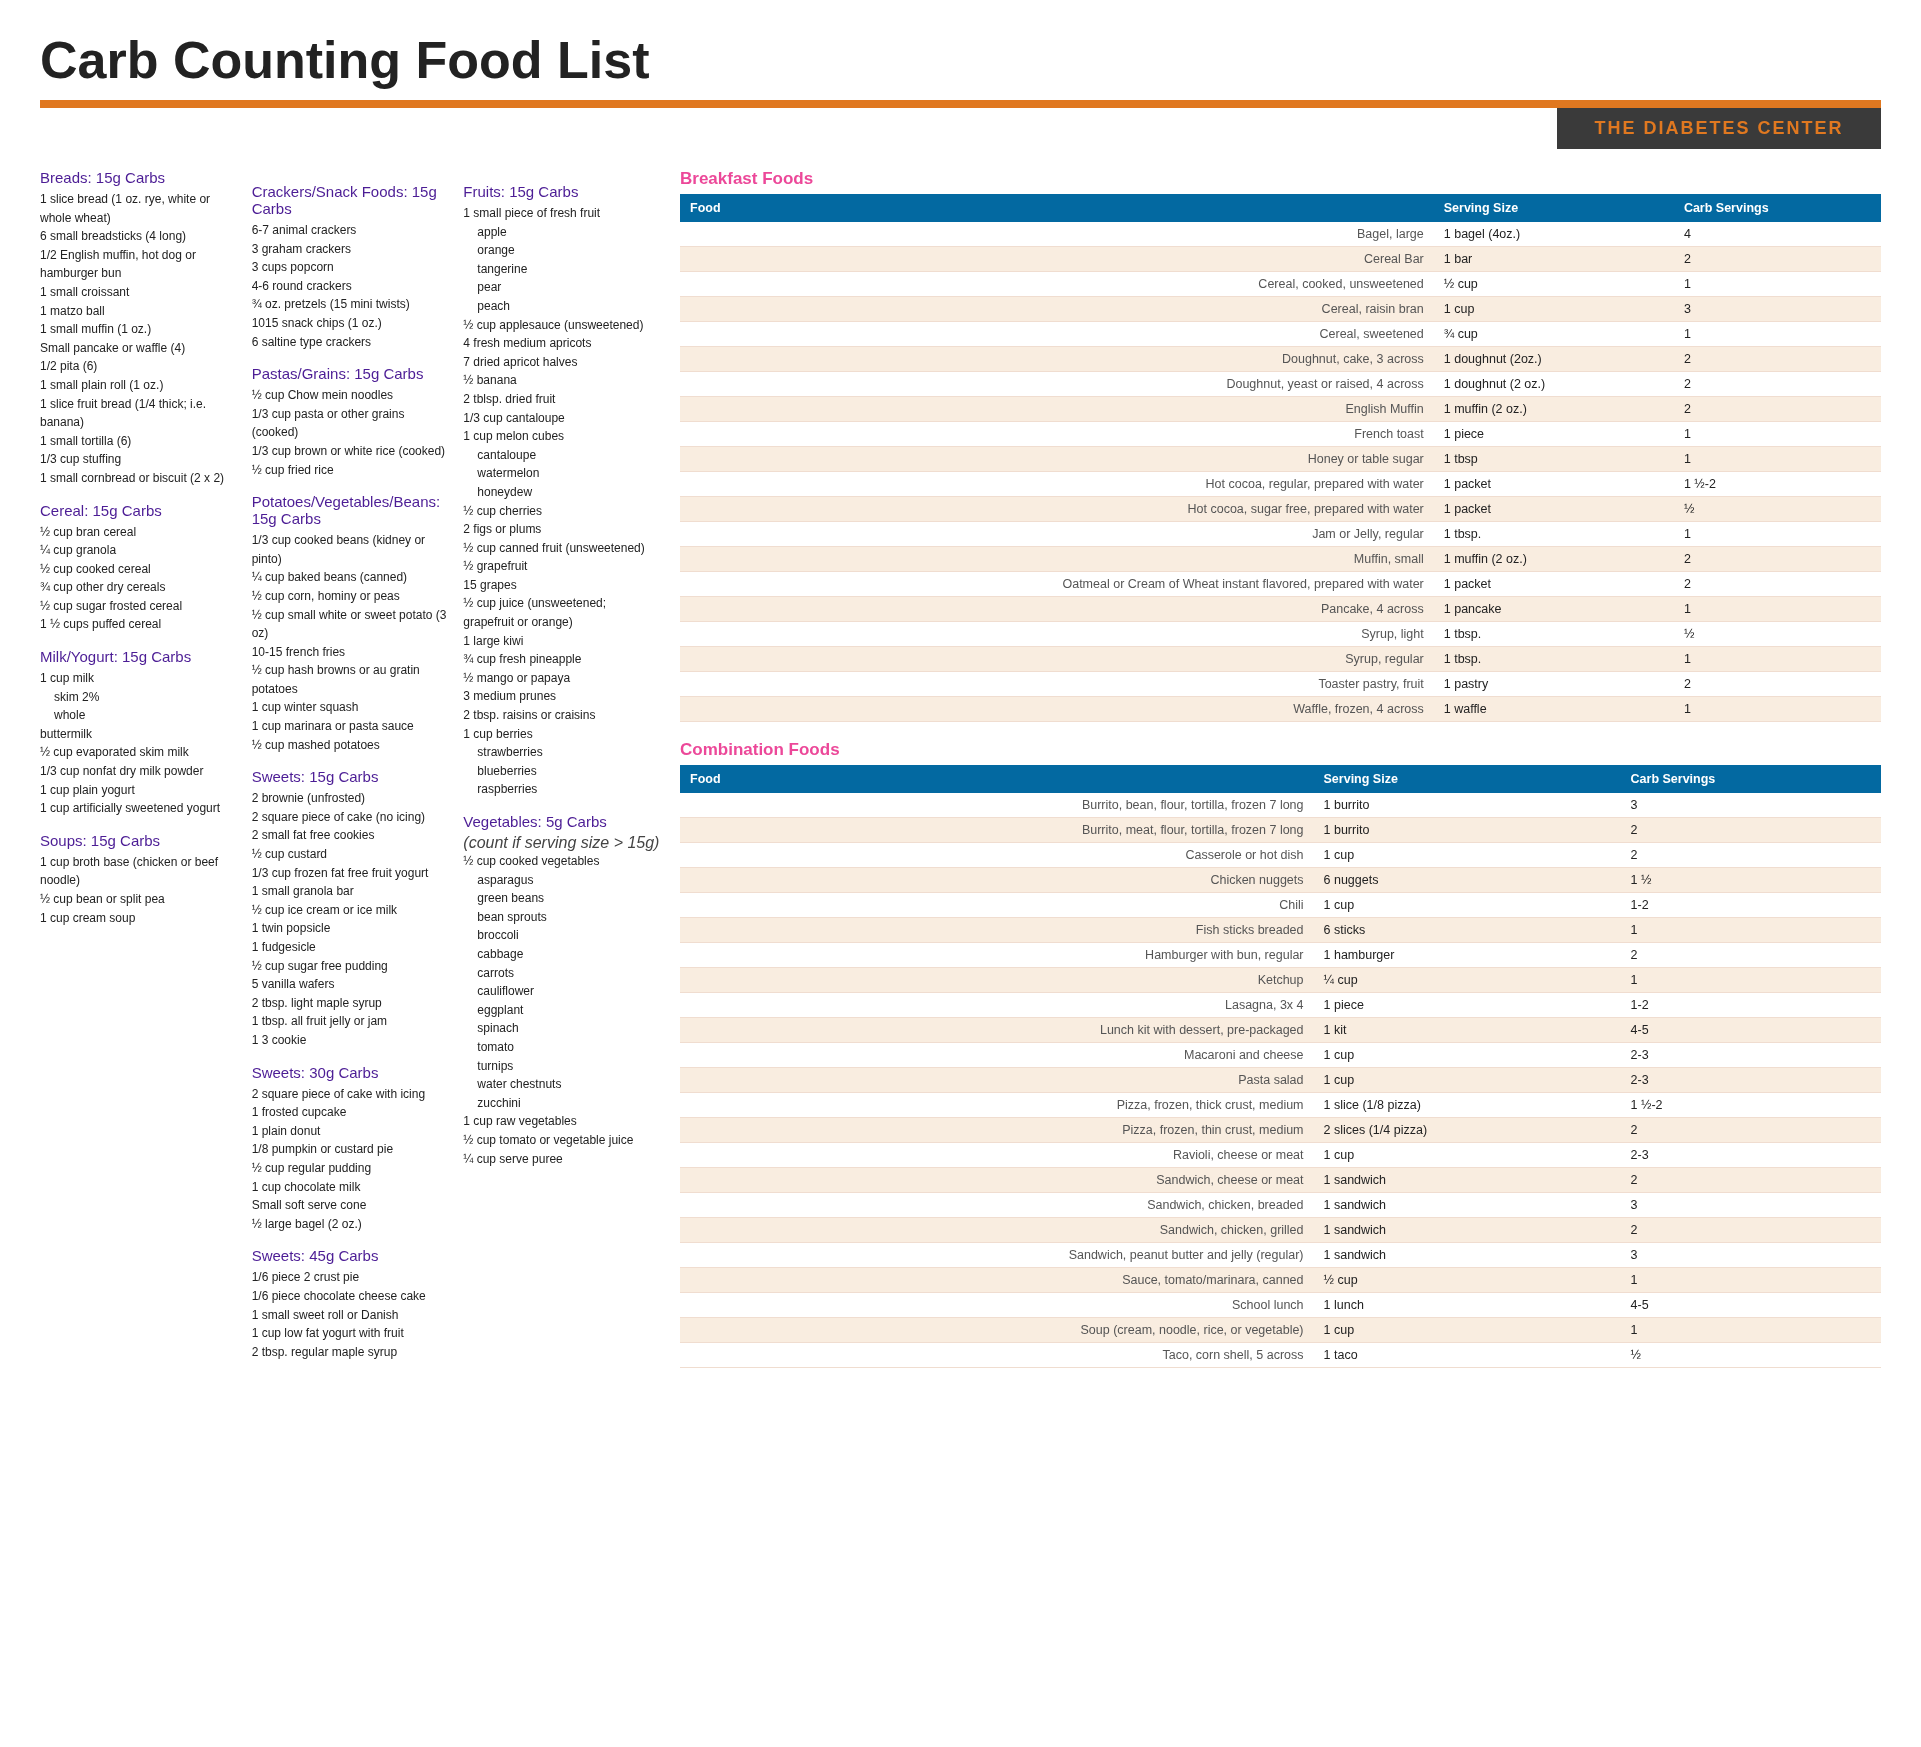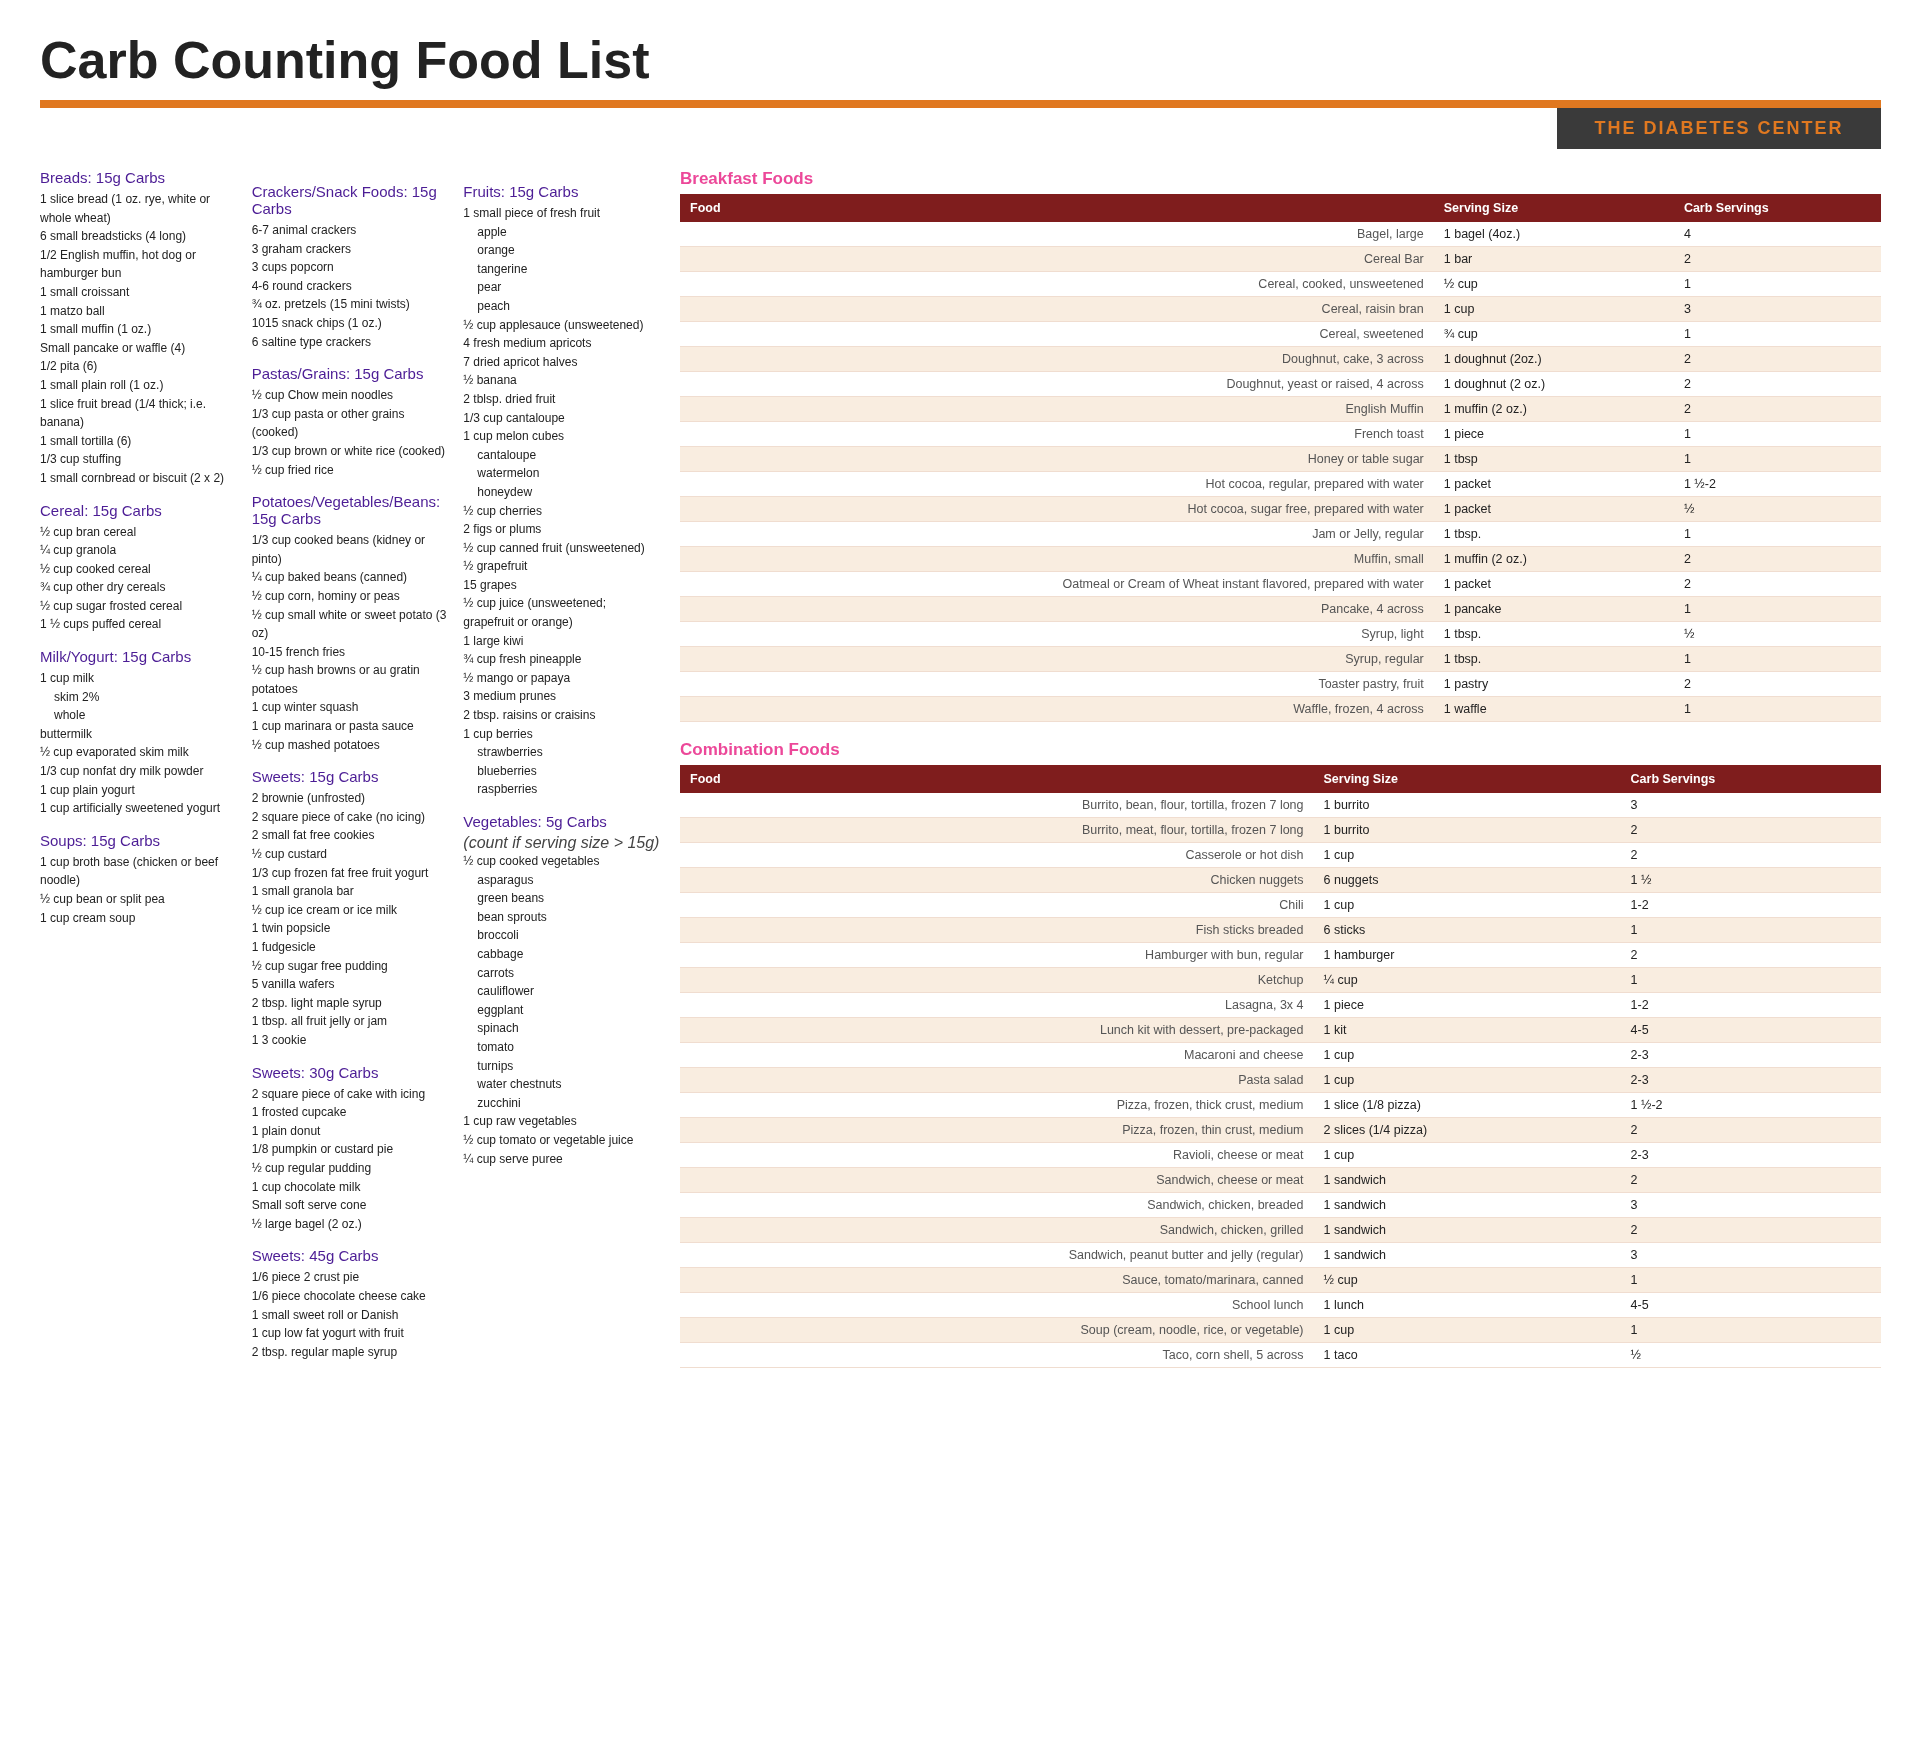--- a/index.html
+++ b/index.html
@@ -79,21 +79,21 @@
       margin-bottom: 5px;
       margin-top: 0;
     }
     table.food-table {
       width: 100%;
       border-collapse: collapse;
       margin-bottom: 18px;
       font-size: 12.5px;
     }
     table.food-table thead tr {
-      background: #7f1d1d;
+      background: #0369a1;
       color: #fff;
     }
     table.food-table thead th {
       padding: 7px 10px;
       text-align: left;
       font-weight: bold;
     }
     table.food-table tbody tr:nth-child(odd) {
       background: #fff;
     }

